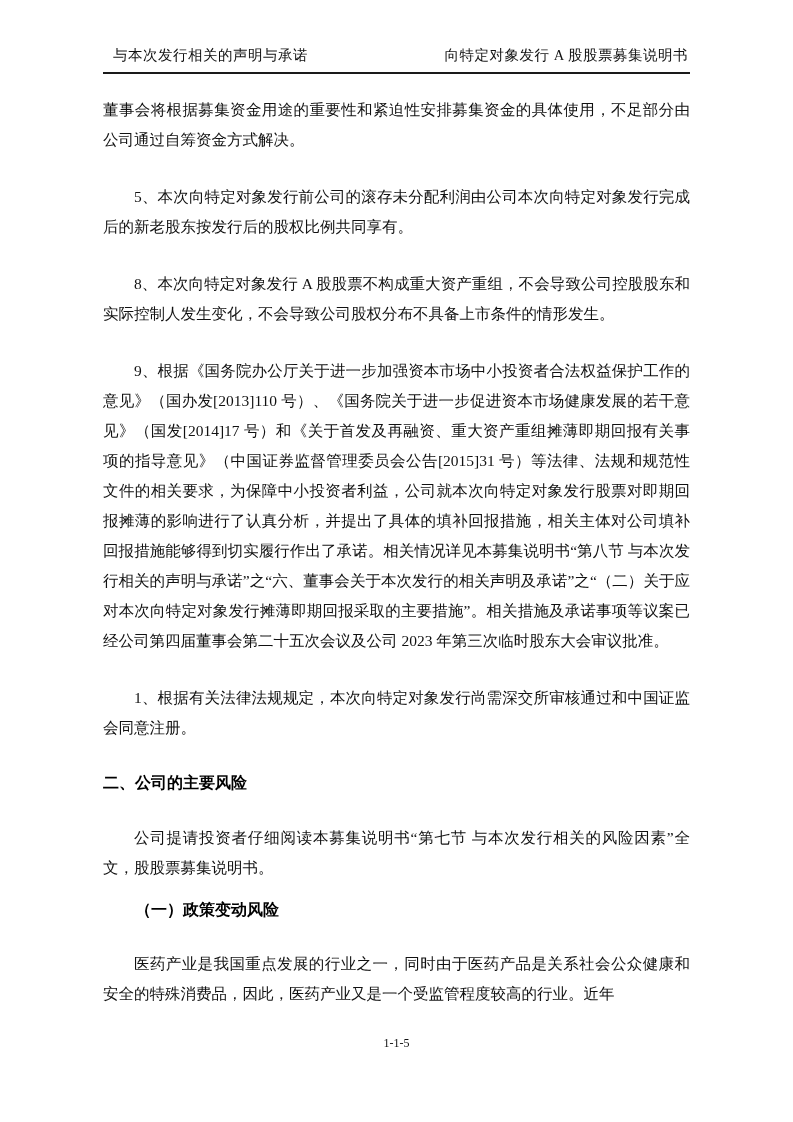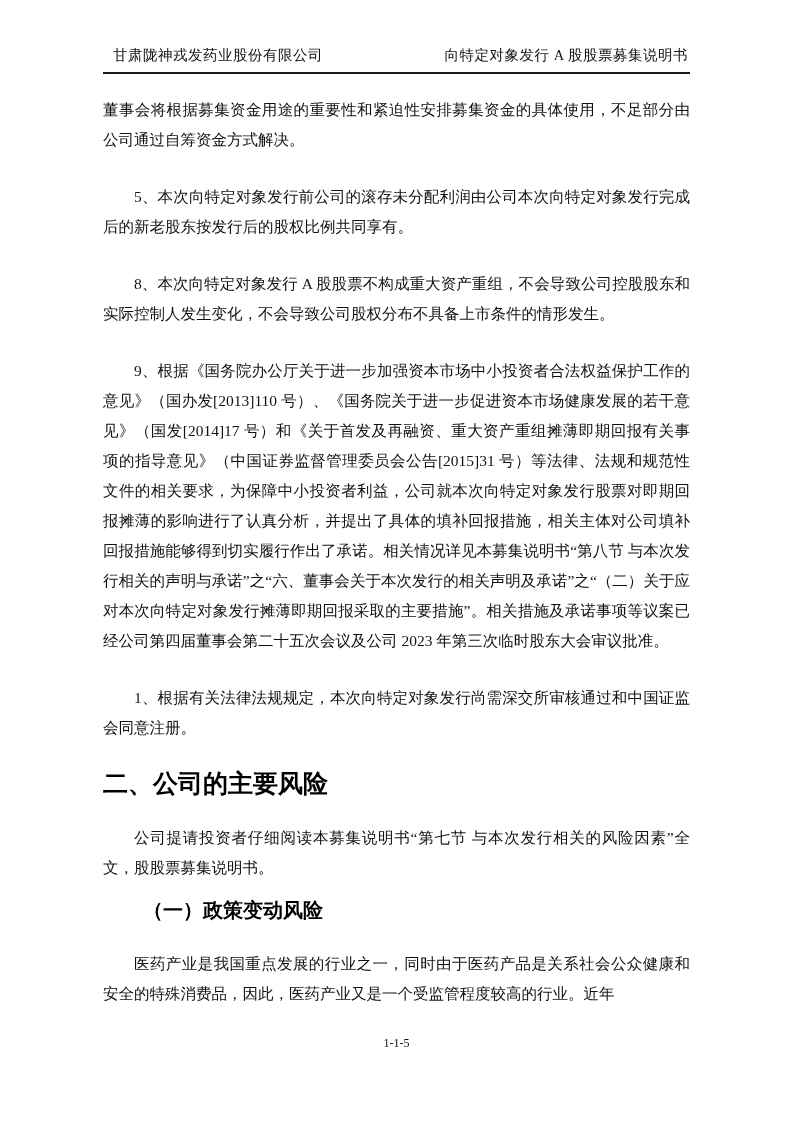--- a/index.html
+++ b/index.html
@@ -40,29 +40,29 @@
     margin: 27px 0 0 0;
     text-indent: 2em;
   }
   .body-text p.no-indent {
     text-indent: 0;
     margin-top: 21px;
   }
   .section-heading {
     font-family: "Liberation Sans", "DejaVu Sans", sans-serif;
     font-weight: bold;
-    font-size: 25px;
+    font-size: 16px;
     line-height: 26px;
     margin: 27px 0 9px 0;
     color: #000000;
   }
   .sub-heading {
     font-family: "Liberation Sans", "DejaVu Sans", sans-serif;
     font-weight: bold;
-    font-size: 20px;
+    font-size: 16px;
     line-height: 24px;
     margin: 15px 0 6px 0;
     text-indent: 2em;
     color: #000000;
   }
   .footer {
     position: absolute;
     left: 0;
     right: 0;
     top: 1036px;
@@ -70,21 +70,21 @@
     font-size: 12px;
     color: #111111;
   }
 </style>
 </head>
 <body>
 
 <div class="page">
 
   <div class="header">
-    <span>甘肃陇神戎发药业股份有限公司</span>
+    <span>与本次发行相关的声明与承诺</span>
     <span>向特定对象发行 A 股股票募集说明书</span>
   </div>
 
   <div class="body-text">
     <p class="no-indent">董事会将根据募集资金用途的重要性和紧迫性安排募集资金的具体使用，不足部分由公司通过自筹资金方式解决。</p>
     <p>5、本次向特定对象发行前公司的滚存未分配利润由公司本次向特定对象发行完成后的新老股东按发行后的股权比例共同享有。</p>
     <p>8、本次向特定对象发行 A 股股票不构成重大资产重组，不会导致公司控股股东和实际控制人发生变化，不会导致公司股权分布不具备上市条件的情形发生。</p>
     <p>9、根据《国务院办公厅关于进一步加强资本市场中小投资者合法权益保护工作的意见》（国办发[2013]110 号）、《国务院关于进一步促进资本市场健康发展的若干意见》（国发[2014]17 号）和《关于首发及再融资、重大资产重组摊薄即期回报有关事项的指导意见》（中国证券监督管理委员会公告[2015]31 号）等法律、法规和规范性文件的相关要求，为保障中小投资者利益，公司就本次向特定对象发行股票对即期回报摊薄的影响进行了认真分析，并提出了具体的填补回报措施，相关主体对公司填补回报措施能够得到切实履行作出了承诺。相关情况详见本募集说明书“第八节 与本次发行相关的声明与承诺”之“六、董事会关于本次发行的相关声明及承诺”之“（二）关于应对本次向特定对象发行摊薄即期回报采取的主要措施”。相关措施及承诺事项等议案已经公司第四届董事会第二十五次会议及公司 2023 年第三次临时股东大会审议批准。</p>
     <p>1、根据有关法律法规规定，本次向特定对象发行尚需深交所审核通过和中国证监会同意注册。</p>
 

